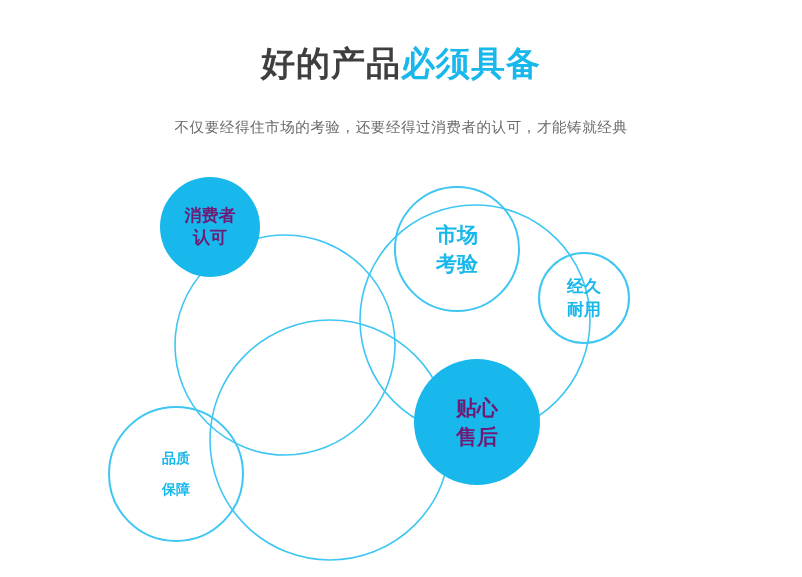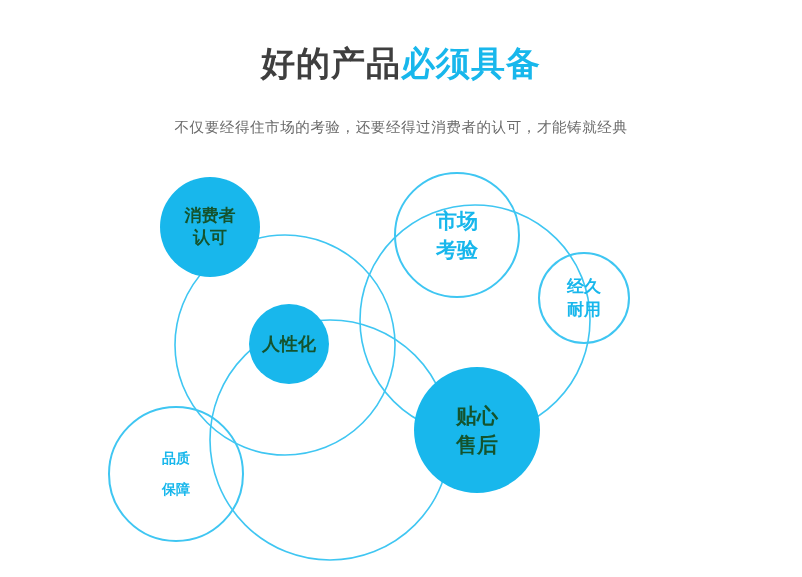--- a/index.html
+++ b/index.html
@@ -68,21 +68,21 @@
     text-align: center;
     box-sizing: border-box;
   }
   .bubble .label {
     display: block;
     white-space: pre-line;
     font-weight: bold;
   }
   .bubble.solid {
     background: #18b7ec;
-    color: #14532d;
+    color: #701a75;
     justify-content: center;
   }
   .bubble.outline {
     background: transparent;
     border: 2px solid #3fc6f2;
     color: #18b7ec;
   }
 </style>
 </head>
 <body>
@@ -99,35 +99,32 @@
       <circle cx="285" cy="205" r="110" fill="none" stroke="#3fc6f2" stroke-width="1.6"></circle>
       <circle cx="475" cy="180" r="115" fill="none" stroke="#3fc6f2" stroke-width="1.6"></circle>
       <circle cx="330" cy="300" r="120" fill="none" stroke="#3fc6f2" stroke-width="1.6"></circle>
     </svg>
 
     <div class="bubble solid" style="left:160px; top:37px; width:100px; height:100px; font-size:17px; line-height:22px;">
       <span class="label">消费者
 认可</span>
     </div>
 
-    <div class="bubble outline" style="left:394px; top:32px; width:126px; height:126px; font-size:21px; line-height:29px;">
+    <div class="bubble outline" style="left:394px; top:46px; width:126px; height:126px; font-size:21px; line-height:29px;">
       <span class="label">市场
 考验</span>
     </div>
 
     <div class="bubble outline" style="left:538px; top:112px; width:92px; height:92px; font-size:17px; line-height:23px;">
       <span class="label">经久
 耐用</span>
     </div>
 
-    <div class="bubble solid" style="left:249px; top:164px; width:80px; height:80px; font-size:18px; line-height:24px;">
-      <span class="label">人性化</span>
-    </div>
 
-    <div class="bubble solid" style="left:414px; top:227px; width:126px; height:126px; font-size:21px; line-height:29px;">
+    <div class="bubble solid" style="left:414px; top:219px; width:126px; height:126px; font-size:21px; line-height:29px;">
       <span class="label">贴心
 售后</span>
     </div>
 
     <div class="bubble outline" style="left:108px; top:266px; width:136px; height:136px; font-size:14px; line-height:31px;">
       <span class="label">品质
 保障</span>
     </div>
   </div>
 

